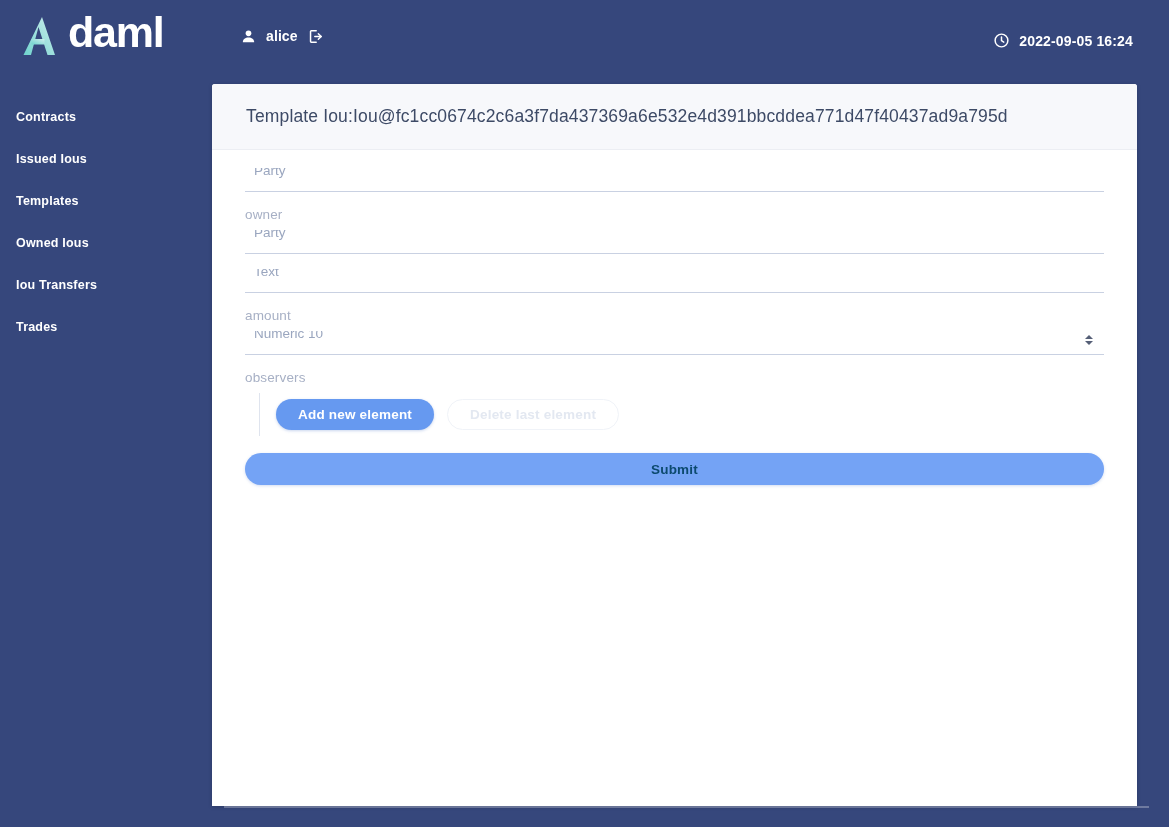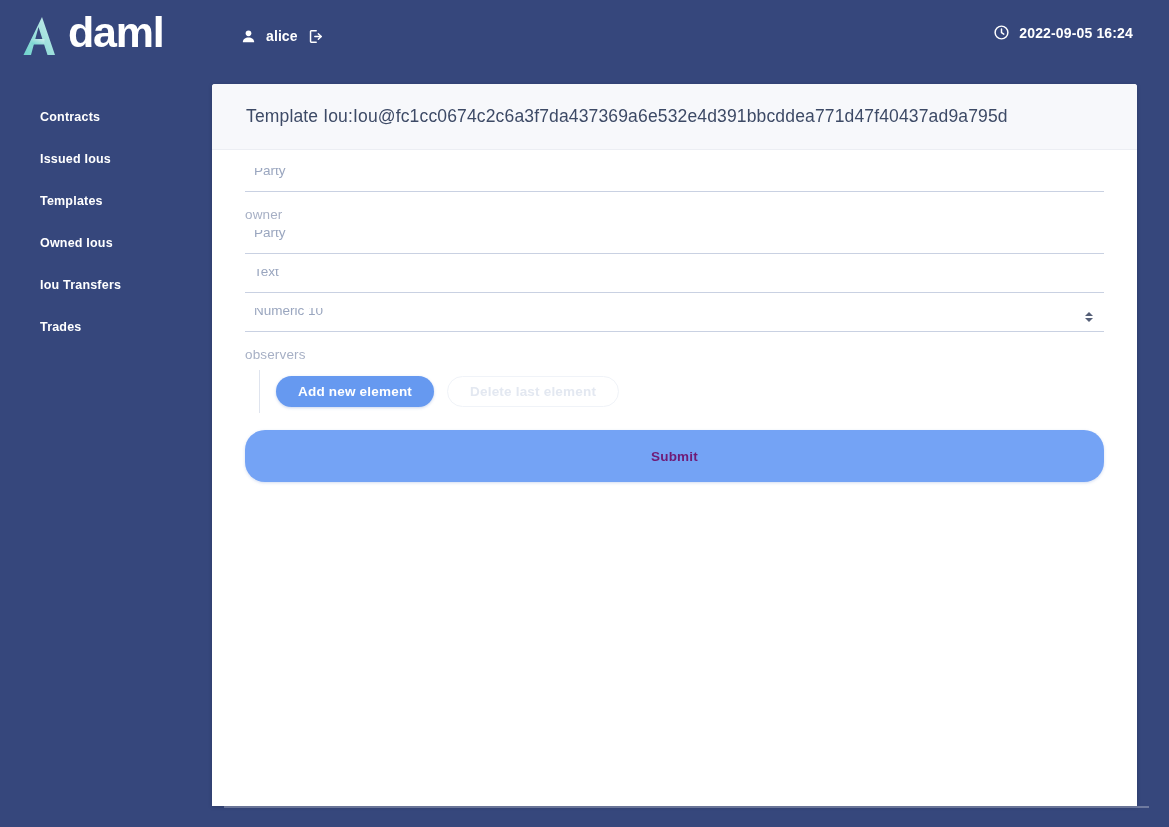--- a/index.html
+++ b/index.html
@@ -72,40 +72,40 @@
   .icon-btn {
     display: inline-flex;
     align-items: center;
     justify-content: center;
     line-height: 0;
   }
 
   .clock-block {
     position: absolute;
     right: 36px;
-    top: 24px;
+    top: 32px;
     display: flex;
     align-items: center;
     gap: 9px;
   }
   .clock-text {
     color: #ffffff;
     font-size: 14px;
     font-weight: 700;
     letter-spacing: .15px;
     white-space: nowrap;
   }
 
   
   .sidebar {
     position: absolute;
     top: 96px;
     left: 0;
     width: 248px;
-    padding-left: 40px;
+    padding-left: 16px;
   }
   .nav-item {
     display: block;
     color: #ffffff;
     font-size: 12.5px;
     font-weight: 700;
     letter-spacing: .2px;
     height: 42px;
     line-height: 42px;
     text-decoration: none;
@@ -229,24 +229,24 @@
   .pill-disabled {
     background: #ffffff;
     color: #e3e8f1;
     border: 1px solid #f0f3f8;
     cursor: default;
   }
 
   .submit-btn {
     display: block;
     width: 100%;
-    height: 52px;
+    height: 32px;
     margin-top: 17px;
     background: #74a3f5;
-    color: #701a75;
+    color: #0c4a6e;
     border: none;
     border-radius: 20px;
     font-family: inherit;
     font-size: 13.5px;
     font-weight: 700;
     letter-spacing: .2px;
     cursor: pointer;
     box-shadow: 0 1px 3px rgba(80,120,200,0.25);
   }
 
@@ -333,20 +333,21 @@
       <div class="field">
         <label class="field-label">owner</label>
         <input class="field-input" type="text" placeholder="Party" style="">
       </div>
 
       <div class="field">
         <input class="field-input" type="text" placeholder="Text" style="">
       </div>
 
       <div class="field">
+        <label class="field-label">amount</label>
         <div class="num-wrap">
           <input class="field-input" type="text" placeholder="Numeric 10" style="">
           <span class="spinner">
             <span class="arr up"></span>
             <span class="arr down"></span>
           </span>
         </div>
       </div>
 
       <div class="group-field">

